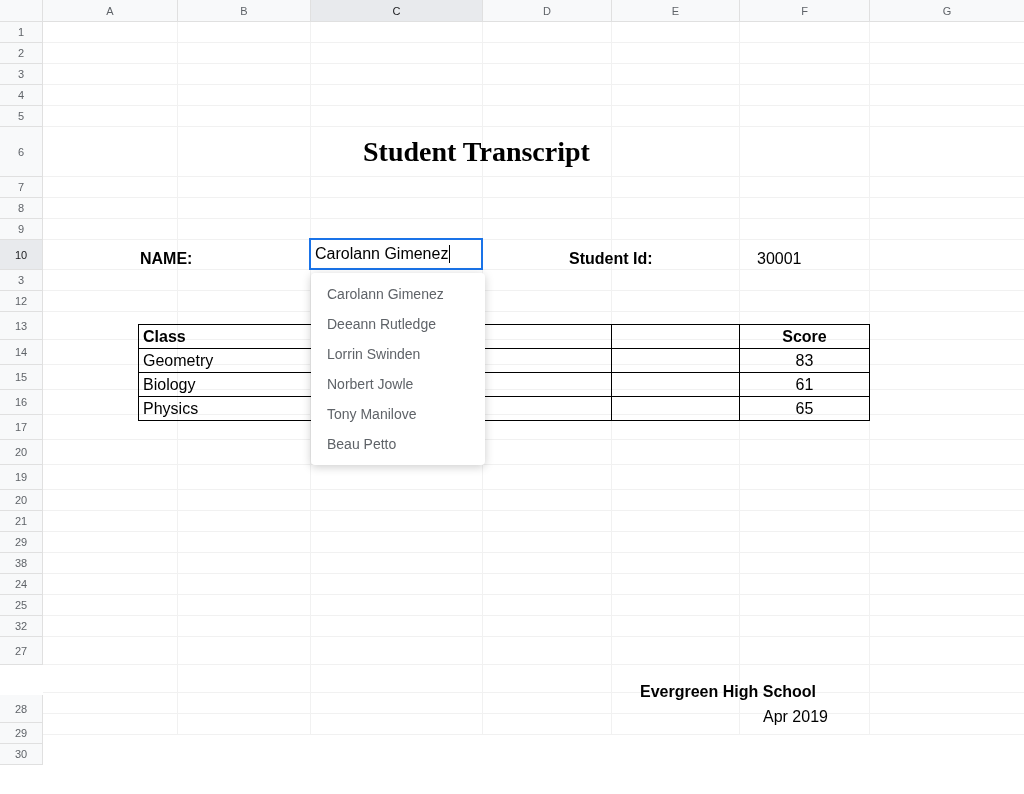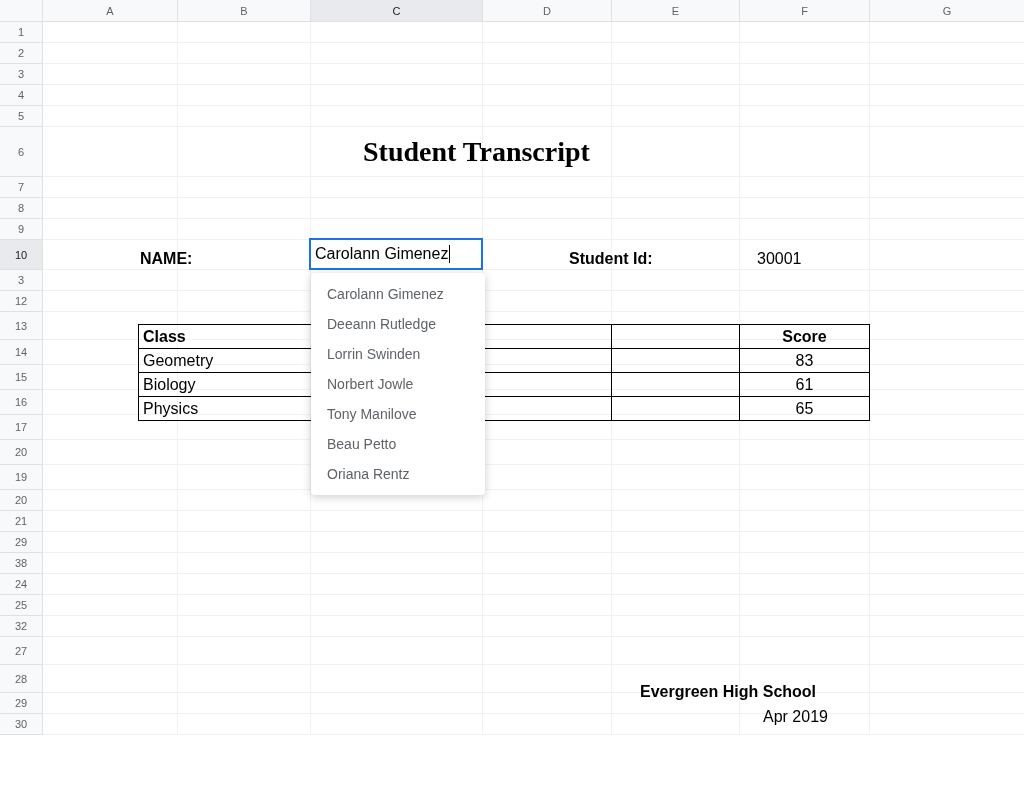--- a/index.html
+++ b/index.html
@@ -223,21 +223,21 @@
     <div class="row-header" style="height: 25px;">20</div>
     <div class="row-header" style="height: 25px;">19</div>
     <div class="row-header" style="height: 21px;">20</div>
     <div class="row-header" style="height: 21px;">21</div>
     <div class="row-header" style="height: 21px;">29</div>
     <div class="row-header" style="height: 21px;">38</div>
     <div class="row-header" style="height: 21px;">24</div>
     <div class="row-header" style="height: 21px;">25</div>
     <div class="row-header" style="height: 21px;">32</div>
     <div class="row-header" style="height: 28px;">27</div>
-    <div class="row-header" style="height: 28px;">28</div>
+    <div class="row-header" style="height: 28px; margin-top: 30px;">28</div>
     <div class="row-header" style="height: 21px;">29</div>
     <div class="row-header" style="height: 21px;">30</div>
   </div>
 <div class="sheet" id="sheet">
     <div class="row">
       <div class="cell" style="width: 135px; height: 21px;"></div>
       <div class="cell" style="width: 133px; height: 21px;"></div>
       <div class="cell" style="width: 172px; height: 21px;"></div>
       <div class="cell" style="width: 129px; height: 21px;"></div>
       <div class="cell" style="width: 128px; height: 21px;"></div>
@@ -556,14 +556,13 @@
     <span class="caret"></span>
 </div>
 
 <div class="dropdown" id="dropdown" style="left: 311px; top: 273px; width: 174px;">
     <div class="dropdown-item">Carolann Gimenez</div>
     <div class="dropdown-item">Deeann Rutledge</div>
     <div class="dropdown-item">Lorrin Swinden</div>
     <div class="dropdown-item">Norbert Jowle</div>
     <div class="dropdown-item">Tony Manilove</div>
     <div class="dropdown-item">Beau Petto</div>
-    <div class="dropdown-item">Oriana Rentz</div>
   </div>
 
 </body></html>

